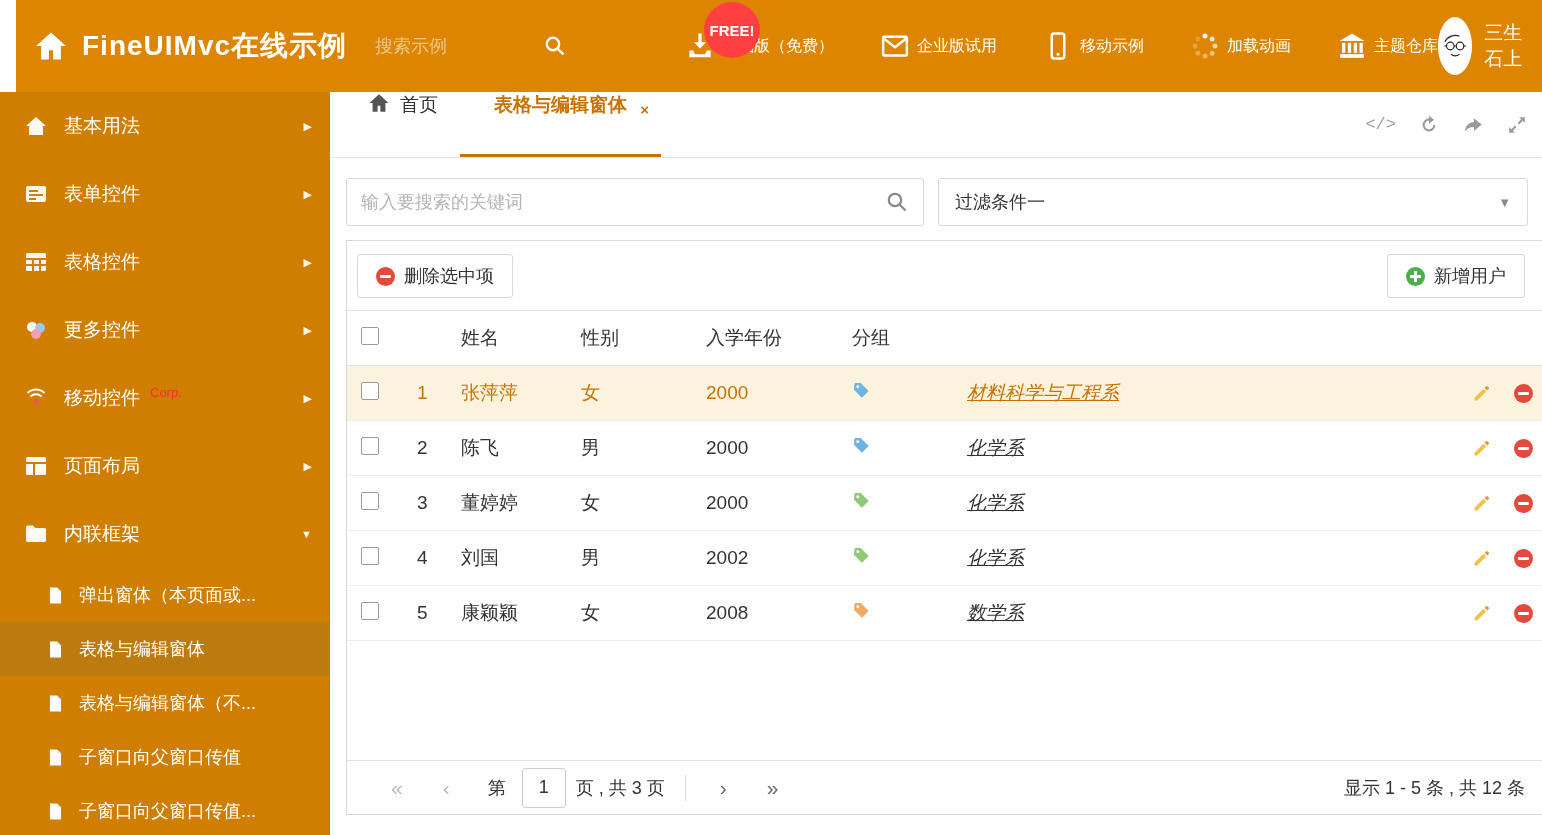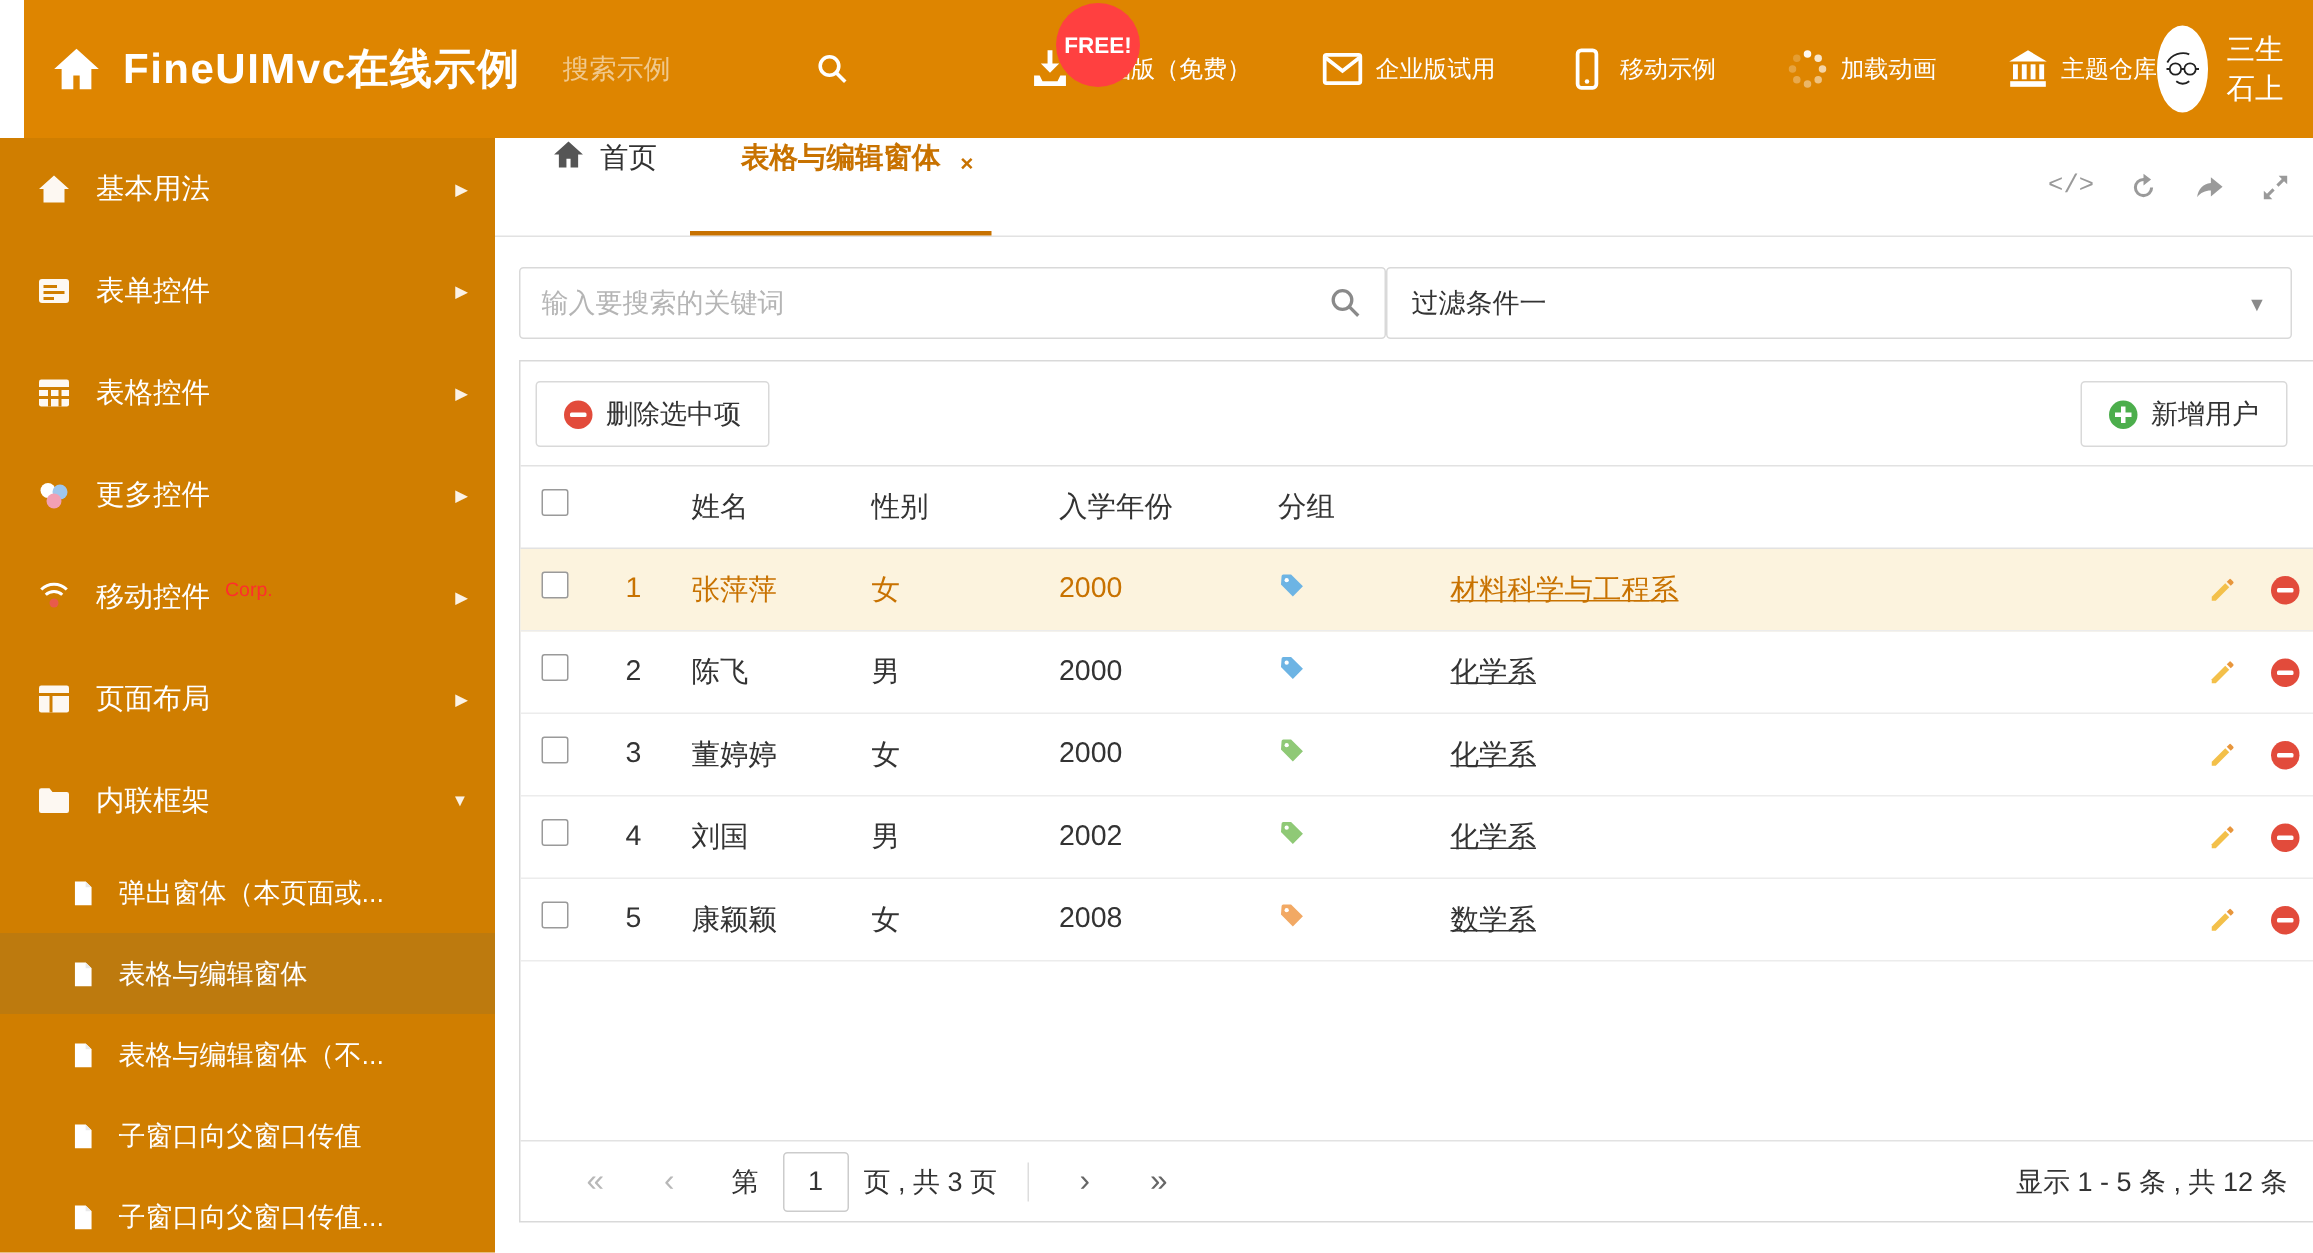--- a/index.html
+++ b/index.html
@@ -51,21 +51,21 @@
   .tab { display:flex; align-items:flex-start; gap:10px; padding:0 22px; font-size:19px;
     color:#333; cursor:pointer; position:relative; }
   .tab svg { width:22px; height:22px; }
   .tab.active { color:#c87200; font-weight:bold; border-bottom:3px solid #c87200; padding:0 34px; }
   .tab-close { position:absolute; top:9px; right:12px; font-size:15px; color:#c87200; font-weight:bold; cursor:pointer; }
   .tabbar-tools { margin-left:auto; display:flex; align-items:center; gap:22px; color:#9a9a9a; }
   .tool-ic { cursor:pointer; display:flex; align-items:center; }
   .tool-ic svg { width:22px; height:22px; }
   .code-ic { font-size:17px; font-family:"Liberation Mono","DejaVu Sans Mono",monospace; color:#9a9a9a; }
 
-  .filter-row { display:flex; padding:20px 14px 0 16px; }
+  .filter-row { display:flex; gap:14px; padding:20px 14px 0 16px; }
   .search-box { flex:0 0 578px; height:48px; border:1px solid #d9d9d9; border-radius:3px;
     display:flex; align-items:center; padding:0 14px; }
   .search-box input { border:none; outline:none; flex:1; font-size:18px; color:#333; font-family:inherit; }
   .search-box input::placeholder { color:#b5b5b5; }
   .search-box svg { width:24px; height:24px; }
   .dropdown { flex:1; height:48px; border:1px solid #d9d9d9; border-radius:3px;
     display:flex; align-items:center; justify-content:space-between; padding:0 16px;
     font-size:18px; color:#333; cursor:pointer; }
   .dropdown .caret { color:#8a8a8a; font-size:13px; }
 
@@ -83,21 +83,21 @@
   .ic-plus::before { content:""; position:absolute; left:4px; right:4px; top:8px; height:3px; background:#fff; }
   .ic-plus::after { content:""; position:absolute; top:4px; bottom:4px; left:8px; width:3px; background:#fff; }
 
   .trow { display:grid; grid-template-columns:56px 44px 120px 125px 146px 115px 1fr 108px;
     align-items:center; height:55px; border-bottom:1px solid #ececec; padding-left:14px; padding-right:16px; }
   .thead { height:56px; border-top:1px solid #e2e2e2; border-bottom:1px solid #e2e2e2; font-size:19px; color:#333; }
   .cell { font-size:19px; color:#333; }
   .cb { width:18px; height:18px; border:1.5px solid #9a9a9a; border-radius:2px; background:#fff; display:inline-block; cursor:pointer; }
   .tag-ic { display:inline-flex; }
   .tag-ic svg { width:19px; height:19px; }
-  a.major { color:#333; text-decoration:underline; cursor:pointer; }
+  a.major { color:#333; text-decoration:underline; cursor:pointer;font-style:italic; }
   .actions { display:flex; justify-content:flex-end; gap:22px; align-items:center; }
   .act { cursor:pointer; display:inline-flex; }
   .act svg { width:20px; height:20px; }
   .trow.highlight { background:#fcf3de; }
   .trow.highlight .cell, .trow.highlight a.major { color:#c87200; }
 
   .pager { margin-top:auto; border-top:1px solid #e2e2e2; height:54px;
     display:flex; align-items:center; padding:0 24px 0 24px; font-size:18px; color:#333; }
   .pg-nav { font-size:21px; color:#666; cursor:pointer; padding:0 20px; }
   .pg-nav.disabled { color:#b8b8b8; }

